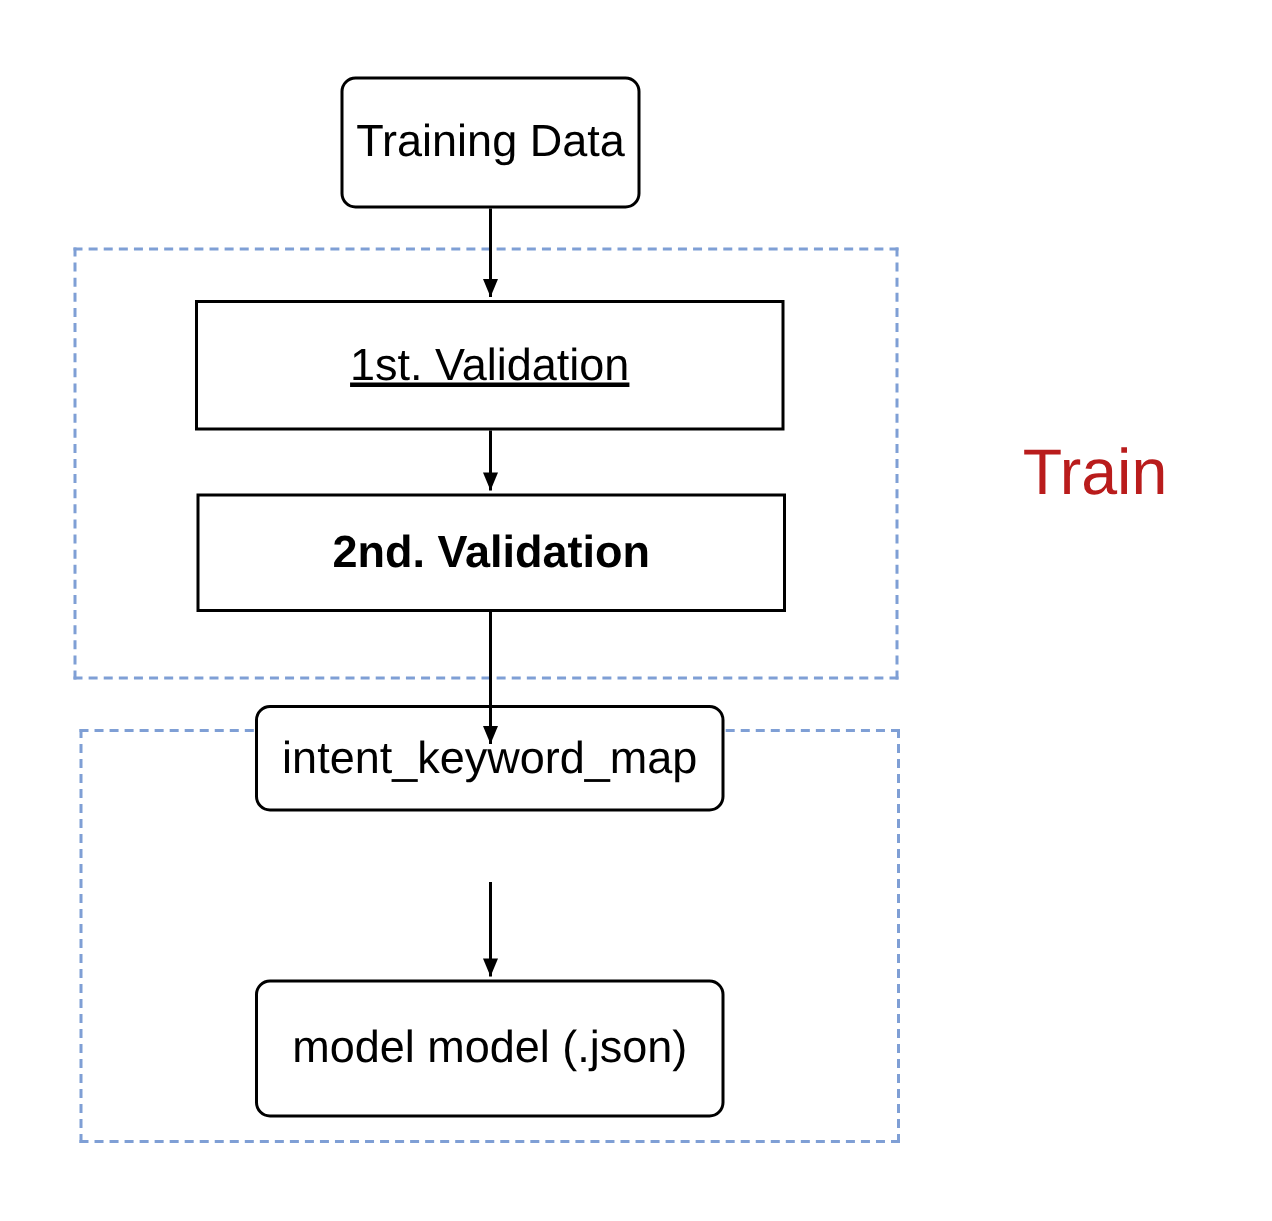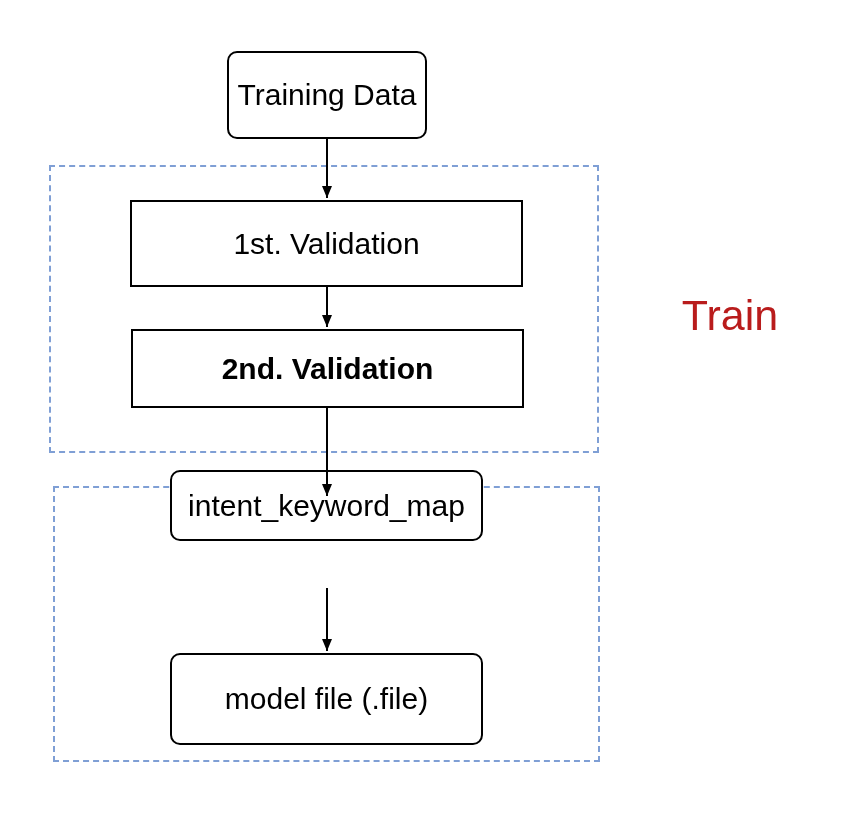--- a/index.html
+++ b/index.html
@@ -78,29 +78,29 @@
     <line x1="327" y1="139" x2="327" y2="198" stroke="#000000" stroke-width="2" marker-end="url(#arrowhead)"></line>
     <line x1="327" y1="287" x2="327" y2="327" stroke="#000000" stroke-width="2" marker-end="url(#arrowhead)"></line>
     <line x1="327" y1="408" x2="327" y2="496" stroke="#000000" stroke-width="2" marker-end="url(#arrowhead)"></line>
     <line x1="327" y1="588" x2="327" y2="651" stroke="#000000" stroke-width="2" marker-end="url(#arrowhead)"></line>
   </svg>
 
   <div class="node rounded" style="left:227px; top:51px; width:200px; height:88px;">
     <span>Training Data</span>
   </div>
 
-  <div class="node" style="left:130px; top:200px; width:393px; height:87px;">
+  <div class="node" style="left:130px; top:200px; width:393px; height:87px;text-decoration:underline;">
     <span>1st. Validation</span>
   </div>
 
   <div class="node" style="left:131px; top:329px; width:393px; height:79px;font-weight:bold;">
     <span>2nd. Validation</span>
   </div>
 
   <div class="node rounded" style="left:170px; top:470px; width:313px; height:71px;">
     <span>intent_keyword_map</span>
   </div>
 
   <div class="node rounded" style="left:170px; top:653px; width:313px; height:92px;">
-    <span>model file (.file)</span>
+    <span>model model (.json)</span>
   </div>
 
 </div>
 
 </body></html>

